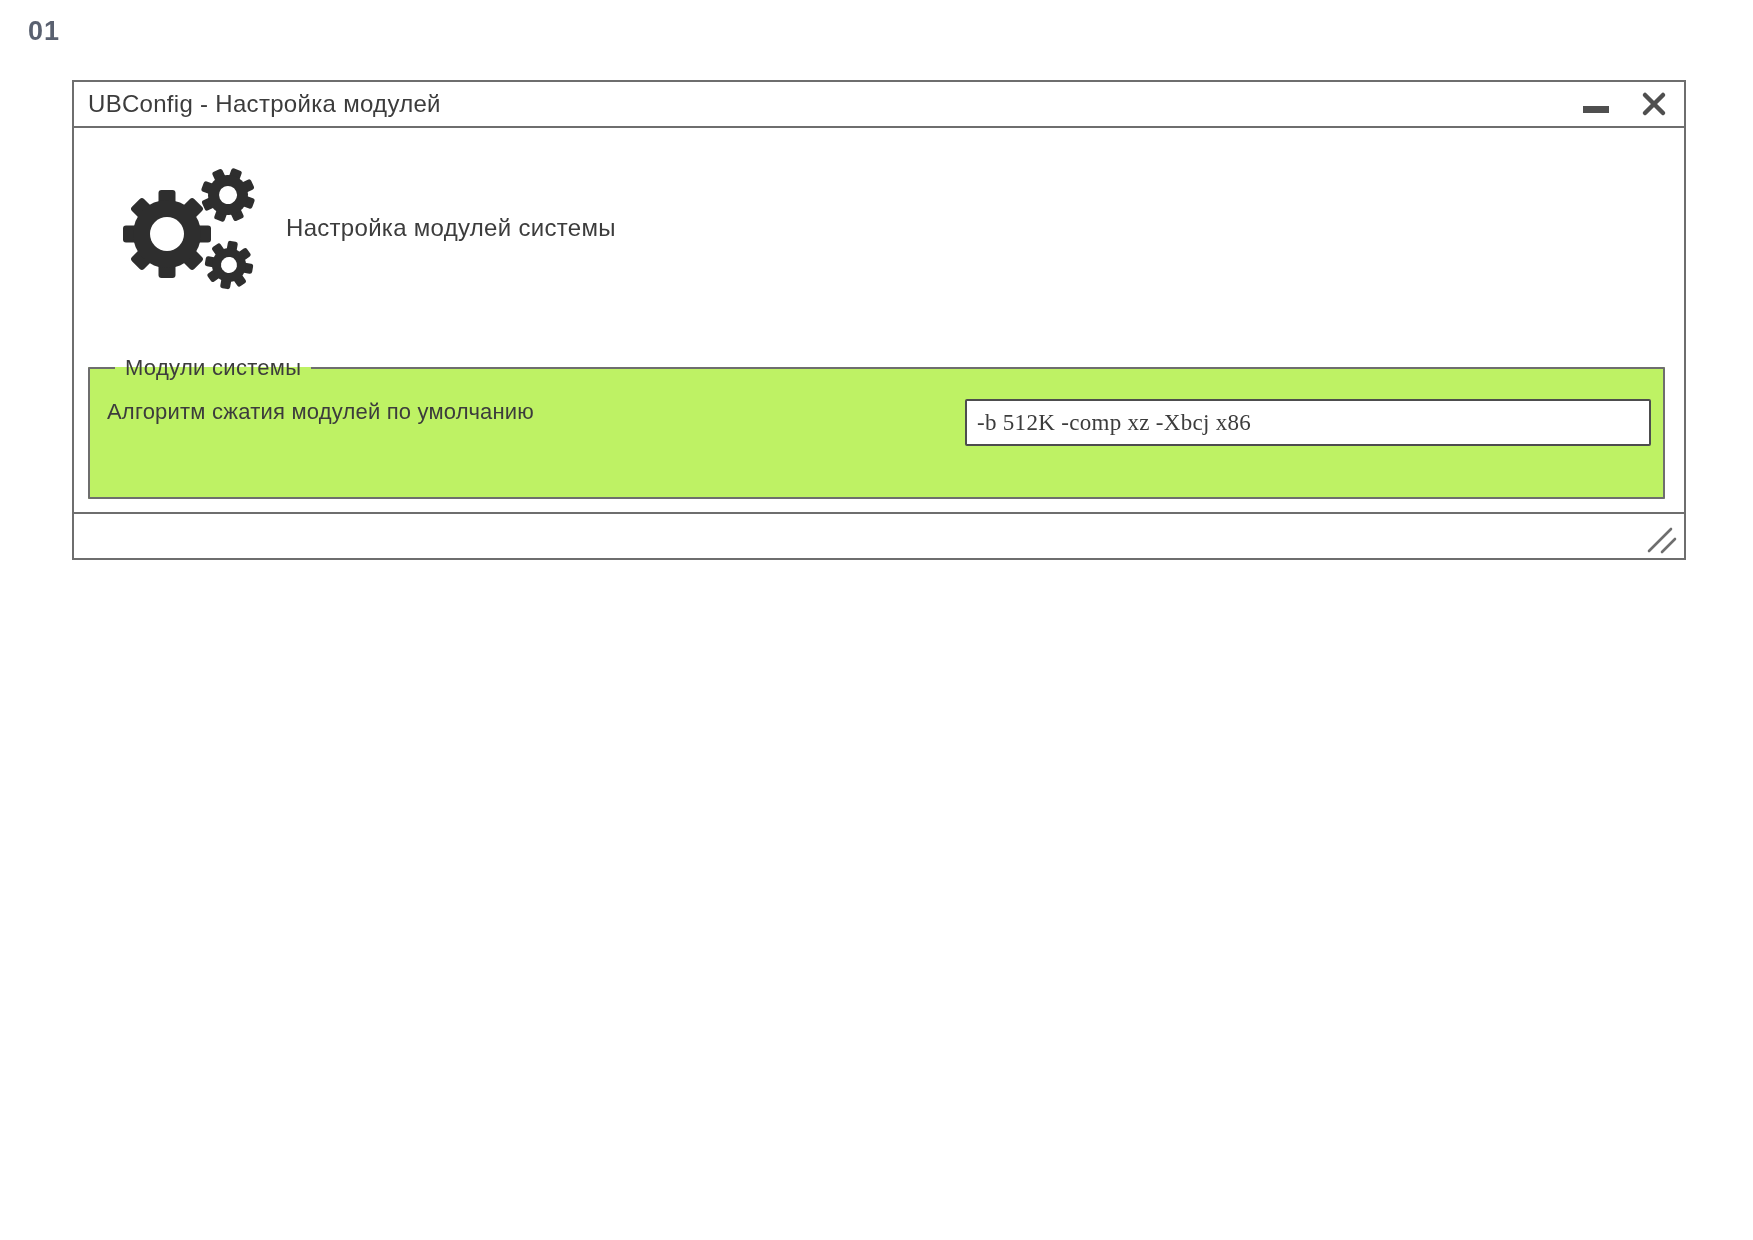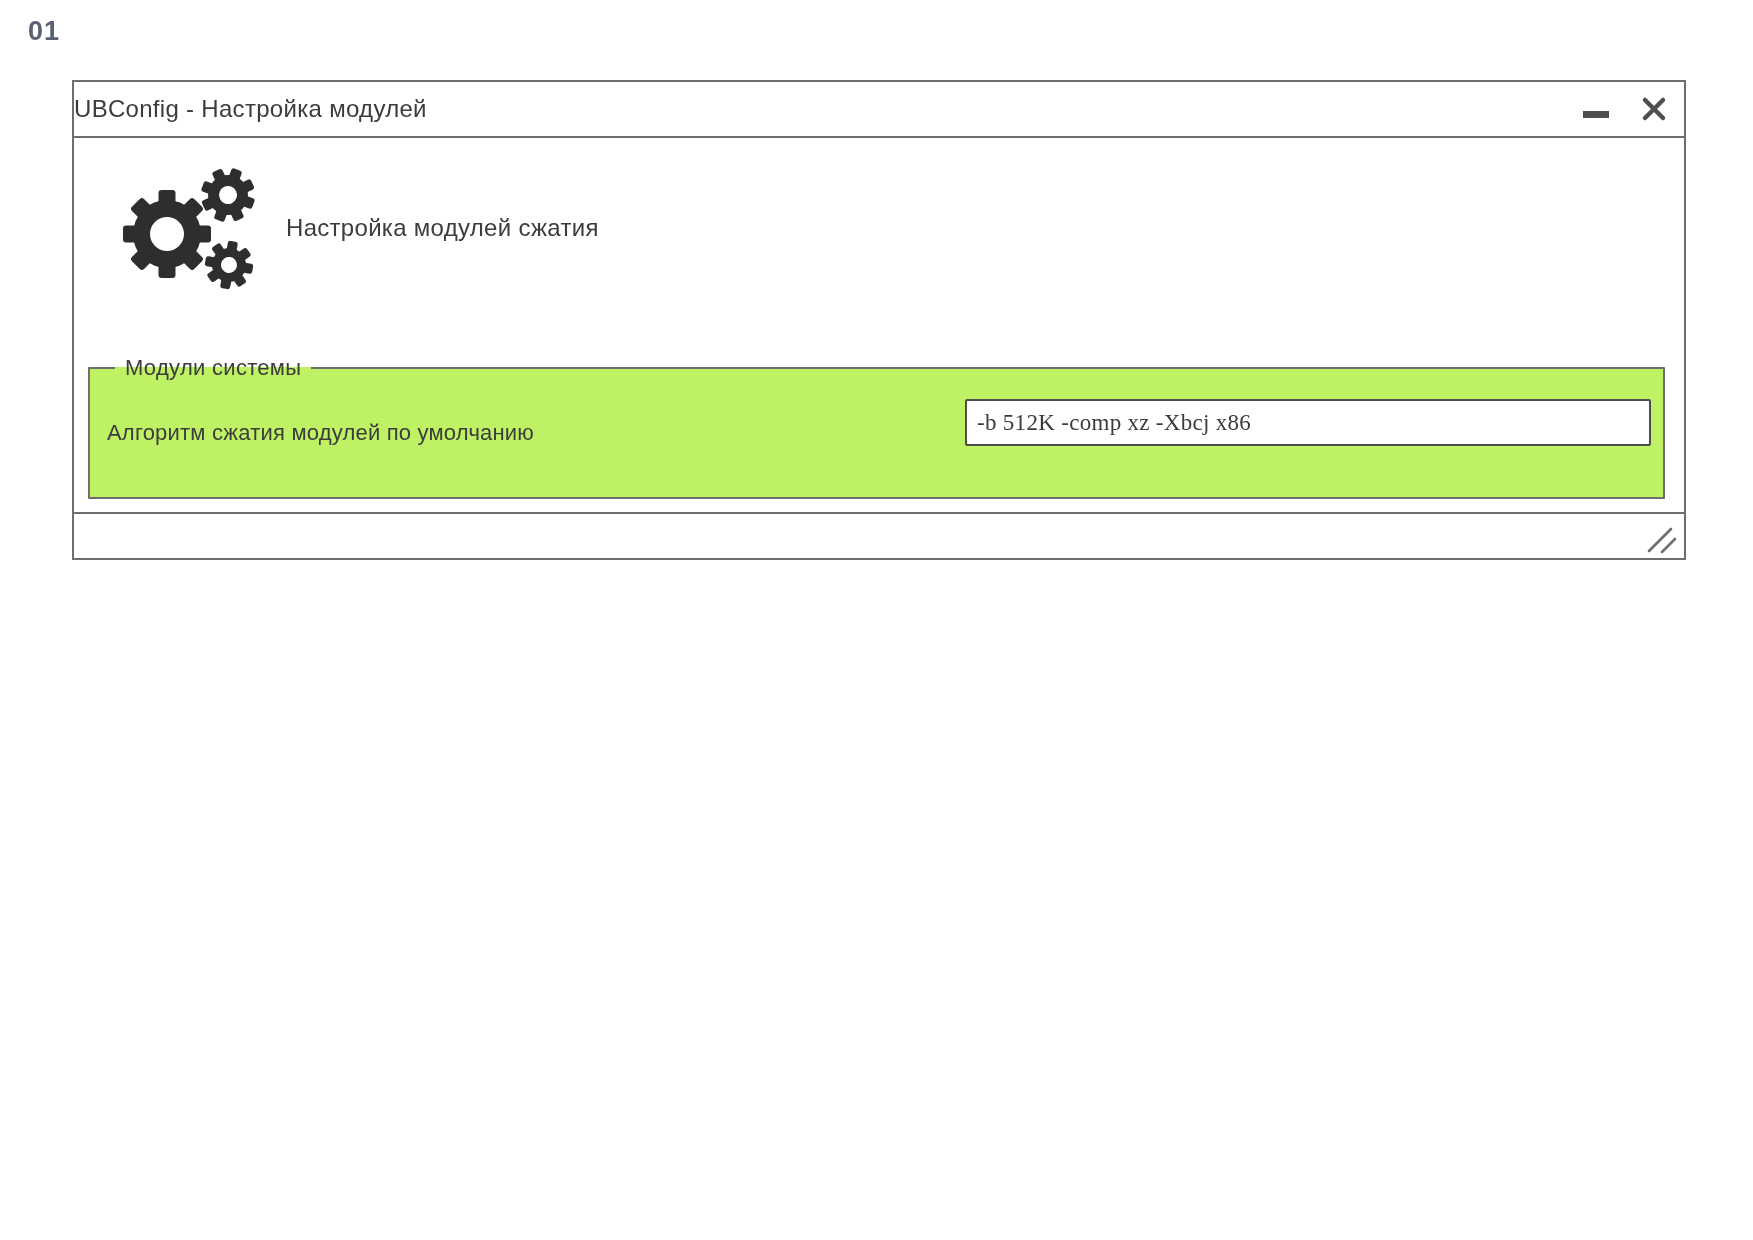--- a/index.html
+++ b/index.html
@@ -31,24 +31,25 @@
     left: 72px;
     top: 80px;
     width: 1610px;
     height: 476px;
     border: 2px solid #6e6e6e;
     background: #ffffff;
   }
   .titlebar {
     position: absolute;
     top: 0; left: 0; right: 0;
-    height: 56px;
+    height: 46px;
     border-bottom: 2px solid #6e6e6e;
     display: flex;
     align-items: center;
+    padding-left: 14px;
     box-sizing: border-box;
   }
   .titlebar .title {
     font-size: 24px;
     letter-spacing: 0.3px;
     white-space: nowrap;
   }
   .titlebar .controls {
     margin-left: auto;
     margin-right: 16px;
@@ -111,21 +112,21 @@
     background: #bef264;
   }
   .groupbox legend {
     font-size: 22px;
     padding: 0 10px;
     margin-left: 8px;
     letter-spacing: 0.3px;
   }
   .form-row {
     display: flex;
-    align-items: flex-end;
+    align-items: flex-start;
     justify-content: space-between;
     margin-bottom: 16px;
   }
   .form-row label {
     font-size: 22px;
     letter-spacing: 0.2px;
     white-space: nowrap;
     padding-right: 20px;
   }
   .form-row input {
@@ -226,21 +227,21 @@
             <rect x="-5" y="-24" width="10" height="24" rx="2.5" transform="rotate(180)"></rect>
             <rect x="-5" y="-24" width="10" height="24" rx="2.5" transform="rotate(225)"></rect>
             <rect x="-5" y="-24" width="10" height="24" rx="2.5" transform="rotate(270)"></rect>
             <rect x="-5" y="-24" width="10" height="24" rx="2.5" transform="rotate(315)"></rect>
           </g>
           <circle r="17"></circle>
           <circle r="8" fill="#ffffff"></circle>
         </g>
       </svg>
 
-      <div class="heading">Настройка модулей сжатия</div>
+      <div class="heading">Настройка модулей системы</div>
 
       <fieldset class="groupbox">
         <legend>Модули системы</legend>
 
         <div class="form-row">
           <label>Алгоритм сжатия модулей по умолчанию</label>
           <input type="text" value="-b 512K -comp xz -Xbcj x86" style="">
         </div>
 
         <div class="form-row">

